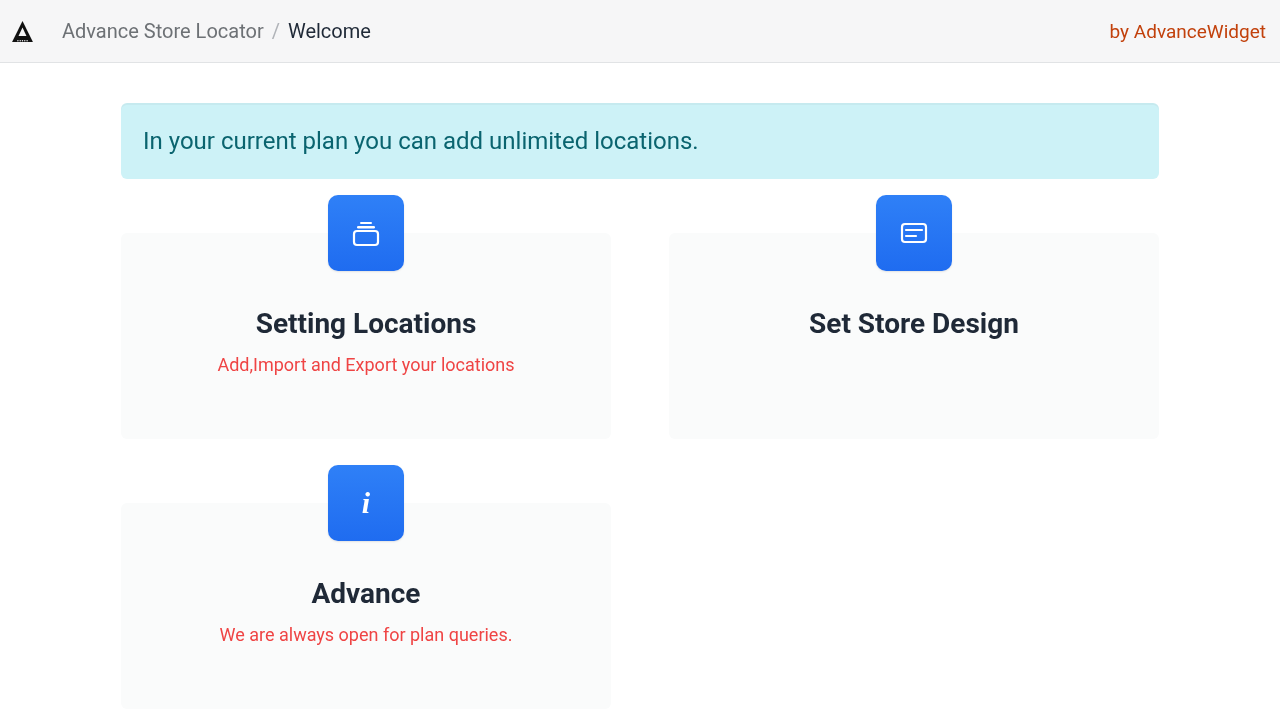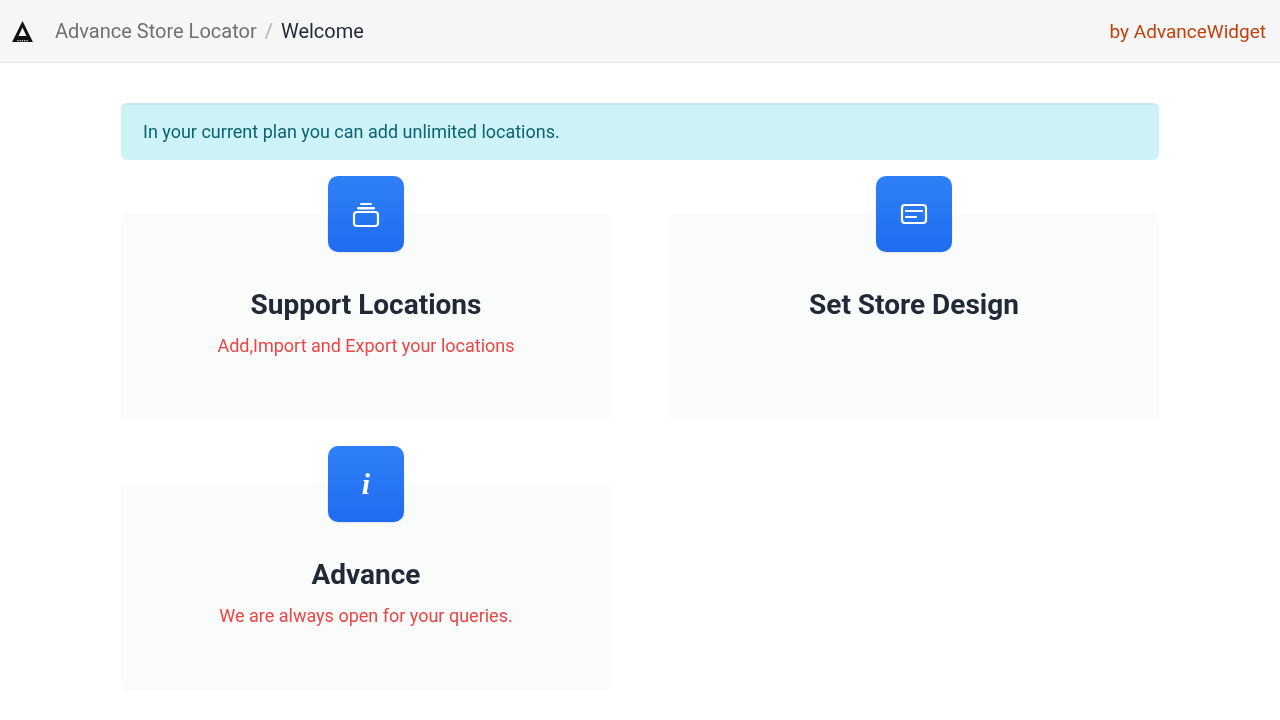--- a/index.html
+++ b/index.html
@@ -19,21 +19,21 @@
     width: 100%;
     background: #f6f6f7;
     border-bottom: 1px solid #e1e3e5;
     display: flex;
     align-items: center;
     padding: 0 14px 0 10px;
   }
   .topbar-left {
     display: flex;
     align-items: center;
-    gap: 20px;
+    gap: 27px;
     flex: 1;
     text-align: right;
   }
   .logo-square {
     width: 25px;
     height: 25px;
     display: flex;
     align-items: center;
     justify-content: center;
   }
@@ -58,22 +58,22 @@
     display: flex;
     justify-content: center;
   }
   .container {
     width: 1038px;
   }
 
   .alert {
     background: #cdf2f7;
     color: #0a646f;
-    font-size: 18px;
-    padding: 18px 22px;
+    font-size: 24px;
+    padding: 24px 22px;
     border-radius: 6px;
     margin-bottom: 54px;
     box-shadow: inset 0 2px 0 rgba(0,0,0,0.03);
   }
 
   .grid {
     display: grid;
     grid-template-columns: 1fr 1fr;
     column-gap: 58px;
     row-gap: 64px;
@@ -162,39 +162,39 @@
     <div class="grid">
 
       <div class="card">
         <div class="icon-tile">
           <svg width="40" height="40" viewBox="0 0 40 40" fill="none">
             <rect x="14" y="9" width="12" height="2" rx="1" fill="#fff"></rect>
             <rect x="11" y="13" width="18" height="2.5" rx="1.2" fill="#fff"></rect>
             <rect x="8" y="18" width="24" height="14" rx="3" fill="none" stroke="#fff" stroke-width="2.2"></rect>
           </svg>
         </div>
-        <h2>Support Locations</h2>
+        <h2>Setting Locations</h2>
         <p>Add,Import and Export your locations</p>
       </div>
 
       <div class="card">
         <div class="icon-tile">
           <svg width="40" height="40" viewBox="0 0 40 40" fill="none">
             <rect x="8" y="11" width="24" height="18" rx="3" fill="none" stroke="#fff" stroke-width="2.2"></rect>
             <line x1="12" y1="17" x2="28" y2="17" stroke="#fff" stroke-width="2.2" stroke-linecap="round"></line>
             <line x1="12" y1="23" x2="22" y2="23" stroke="#fff" stroke-width="2.2" stroke-linecap="round"></line>
           </svg>
         </div>
         <h2>Set Store Design</h2>
       </div>
 
 
       <div class="card">
         <div class="icon-tile">
           <span class="info-glyph">i</span>
         </div>
         <h2>Advance</h2>
-        <p>We are always open for your queries.</p>
+        <p>We are always open for plan queries.</p>
       </div>
 
     </div>
   </div>
 </div>
 
 </body></html>

